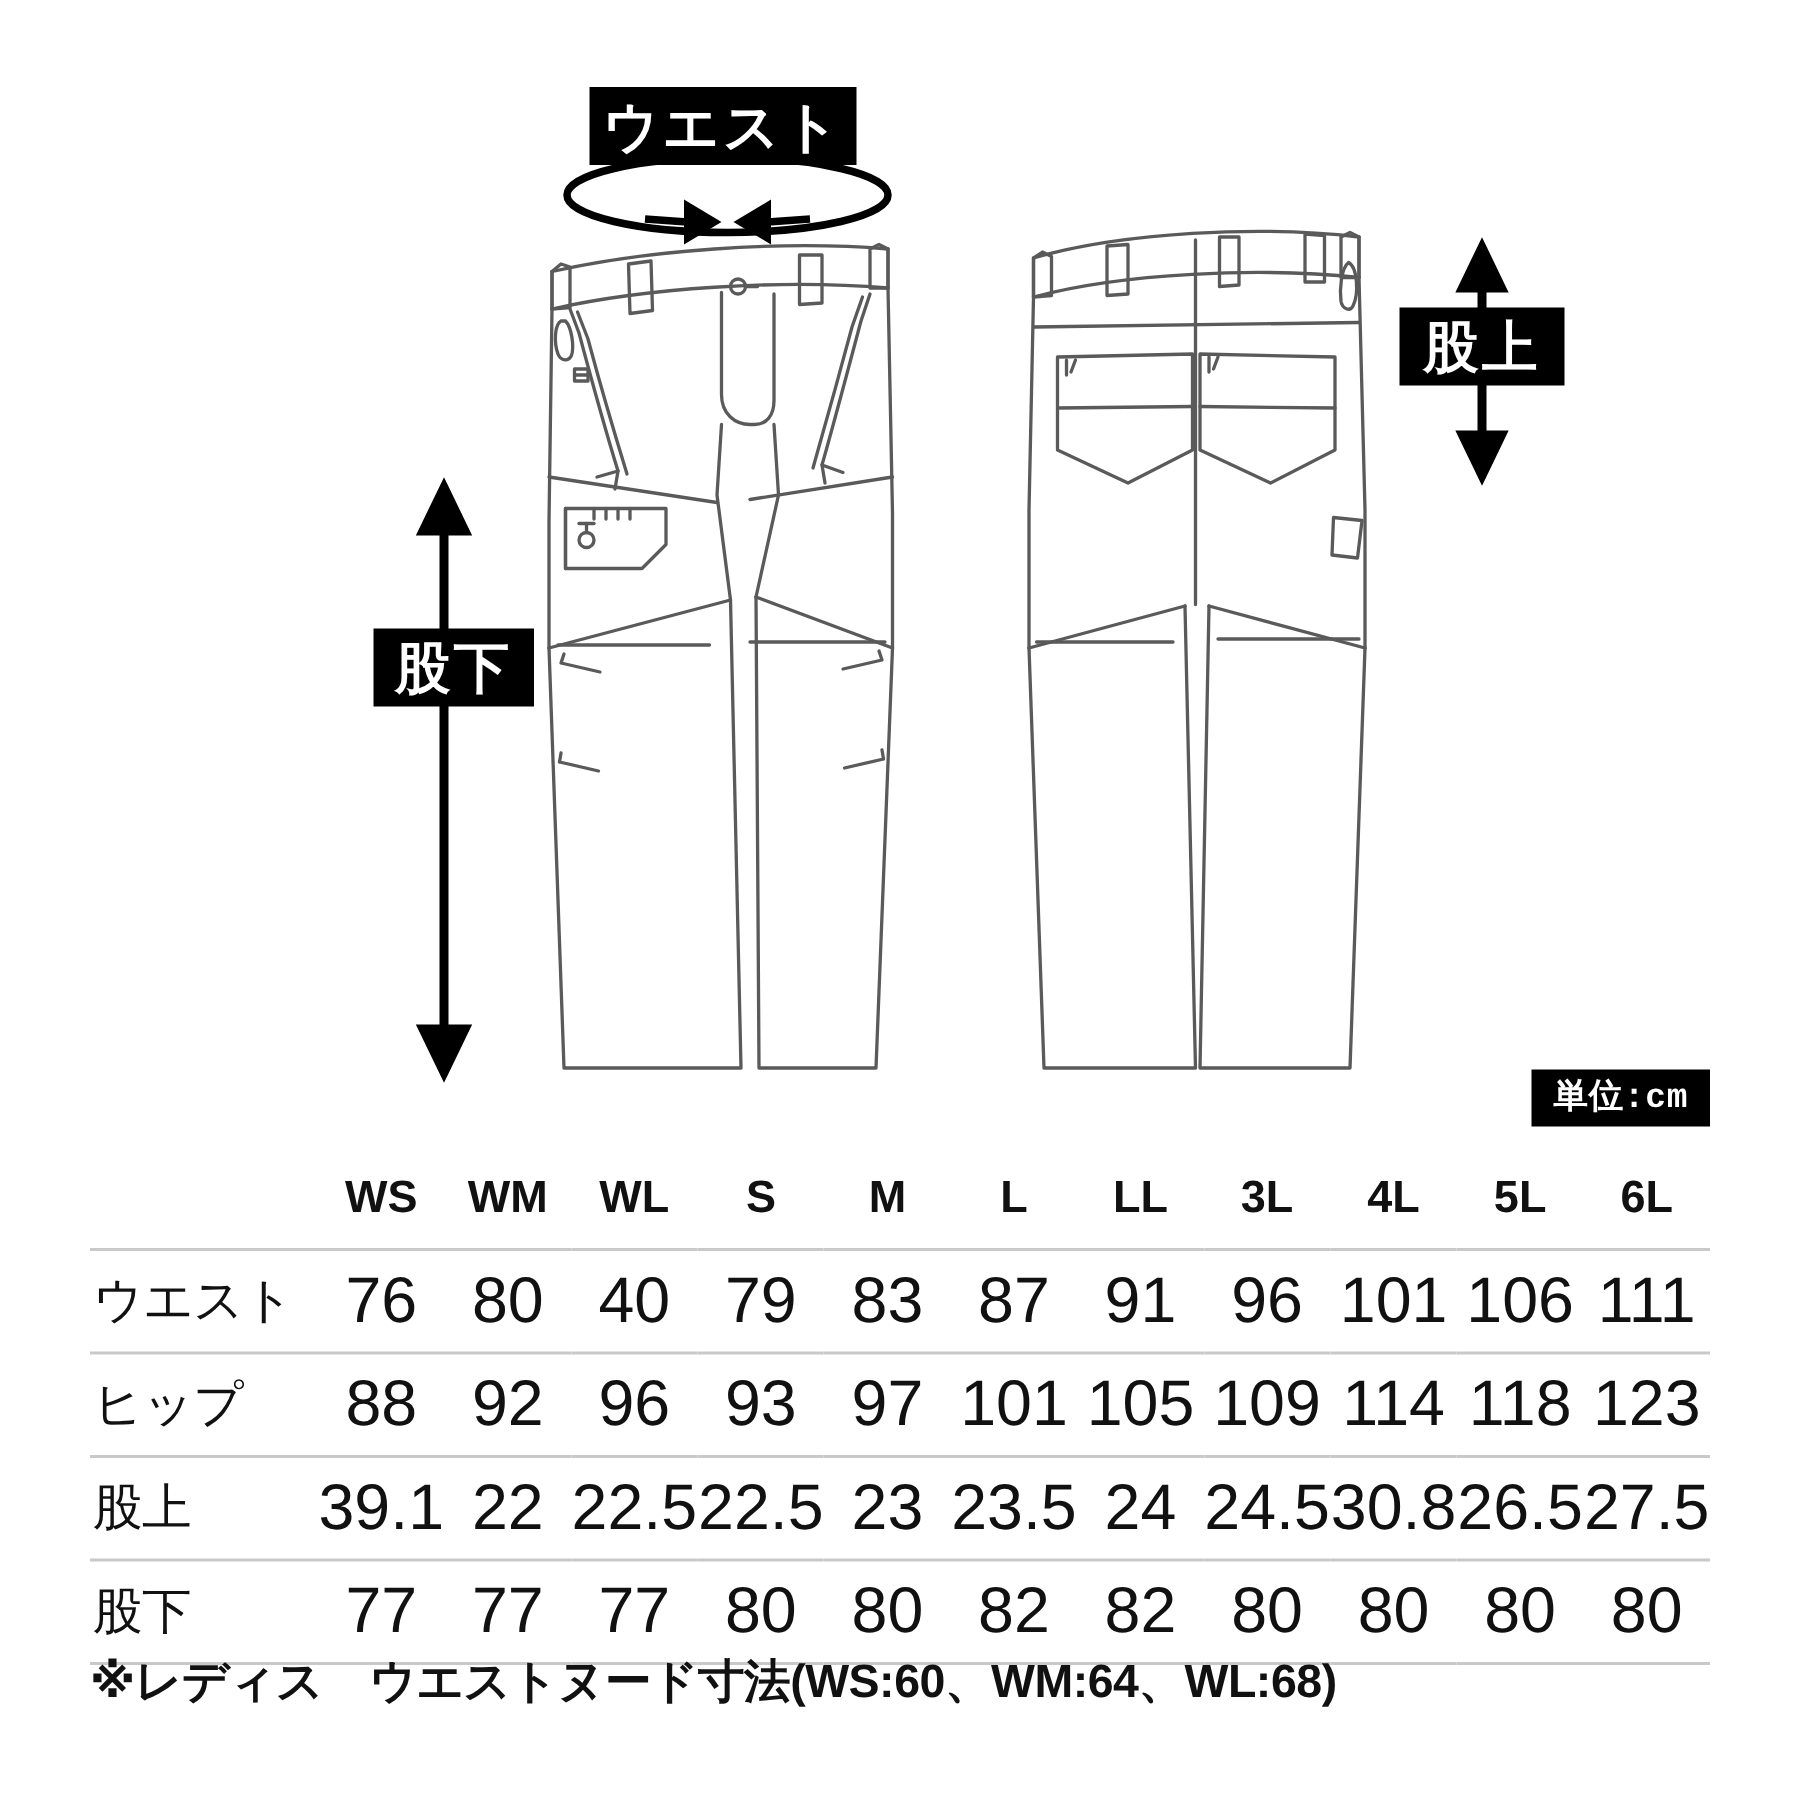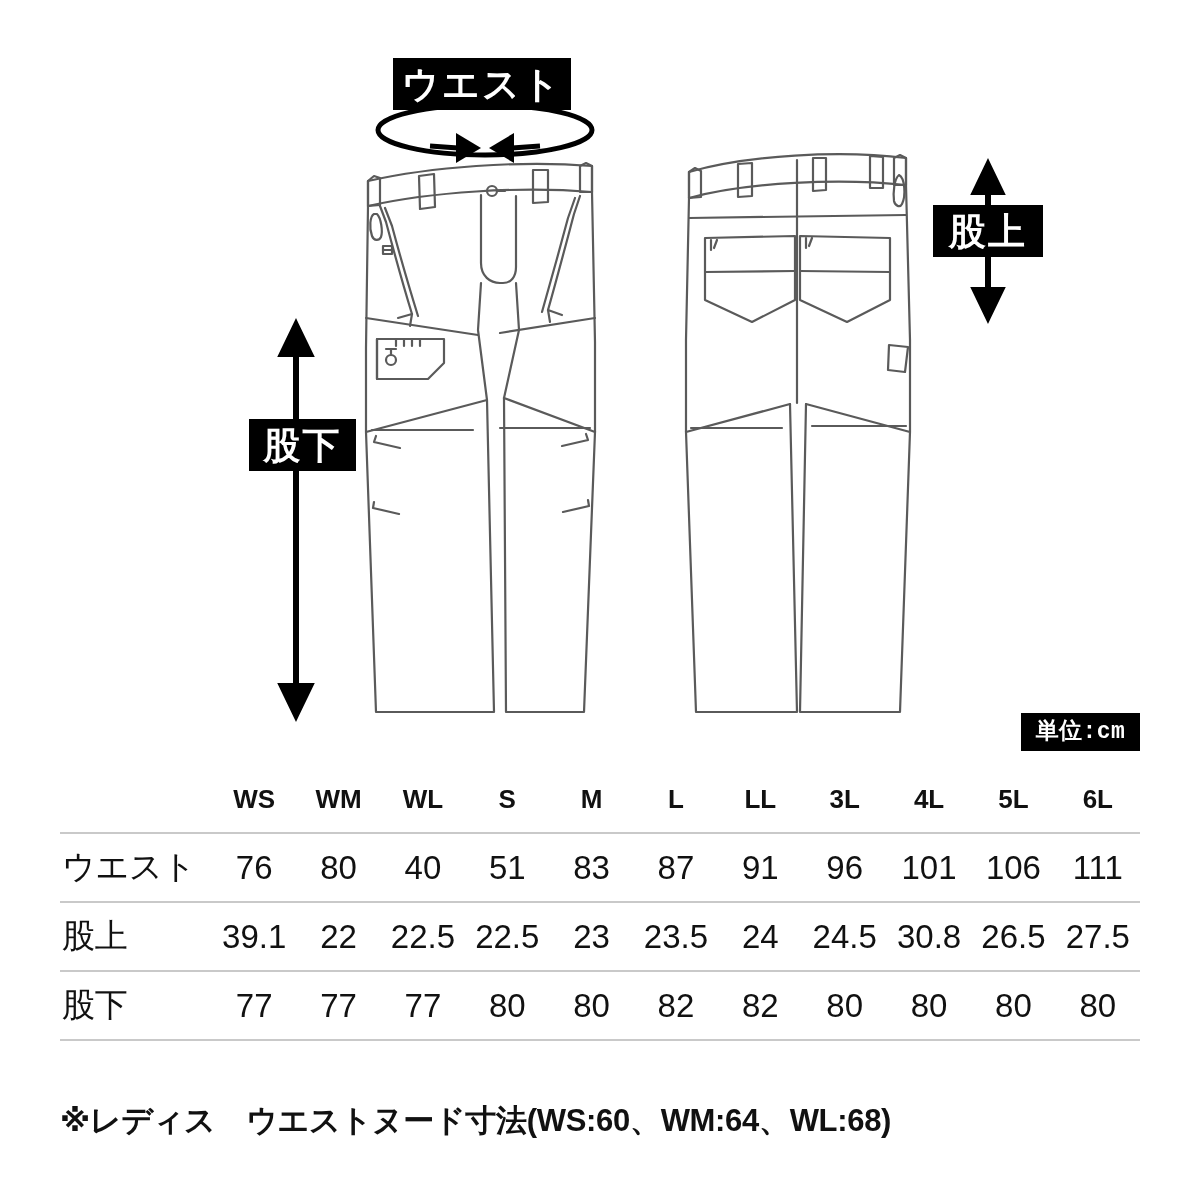--- a/index.html
+++ b/index.html
@@ -69,27 +69,27 @@
     left: 60px;
     top: 770px;
     width: 1080px;
     border-collapse: collapse;
     table-layout: fixed;
   }
   #size-table th, #size-table td {
     padding: 0;
     text-align: center;
     vertical-align: middle;
-    font-size: 33px;
+    font-size: 43px;
     height: 67px;
     font-weight: 400;
   }
   #size-table thead th {
     font-weight: 700;
-    font-size: 26px;
+    font-size: 30px;
     height: 58px;
     padding-bottom: 4px;
   }
   #size-table thead th:first-child { border-bottom: none; }
   #size-table tbody tr td {
     border-top: 2px solid #c9c9c9;
   }
   #size-table tbody tr:last-child td {
     border-bottom: 2px solid #c9c9c9;
   }
@@ -276,28 +276,42 @@
         <th>5L</th>
         <th>6L</th>
       </tr>
     </thead>
     <tbody>
       <tr>
         <td class="rowlabel">ウエスト</td>
         <td>76</td>
         <td>80</td>
         <td>40</td>
-        <td>51</td>
+        <td>79</td>
         <td>83</td>
         <td>87</td>
         <td>91</td>
         <td>96</td>
         <td>101</td>
         <td>106</td>
         <td>111</td>
+      </tr>
+      <tr>
+        <td class="rowlabel">ヒップ</td>
+        <td>88</td>
+        <td>92</td>
+        <td>96</td>
+        <td>93</td>
+        <td>97</td>
+        <td>101</td>
+        <td>105</td>
+        <td>109</td>
+        <td>114</td>
+        <td>118</td>
+        <td>123</td>
       </tr>
       <tr>
         <td class="rowlabel">股上</td>
         <td>39.1</td>
         <td>22</td>
         <td>22.5</td>
         <td>22.5</td>
         <td>23</td>
         <td>23.5</td>
         <td>24</td>

